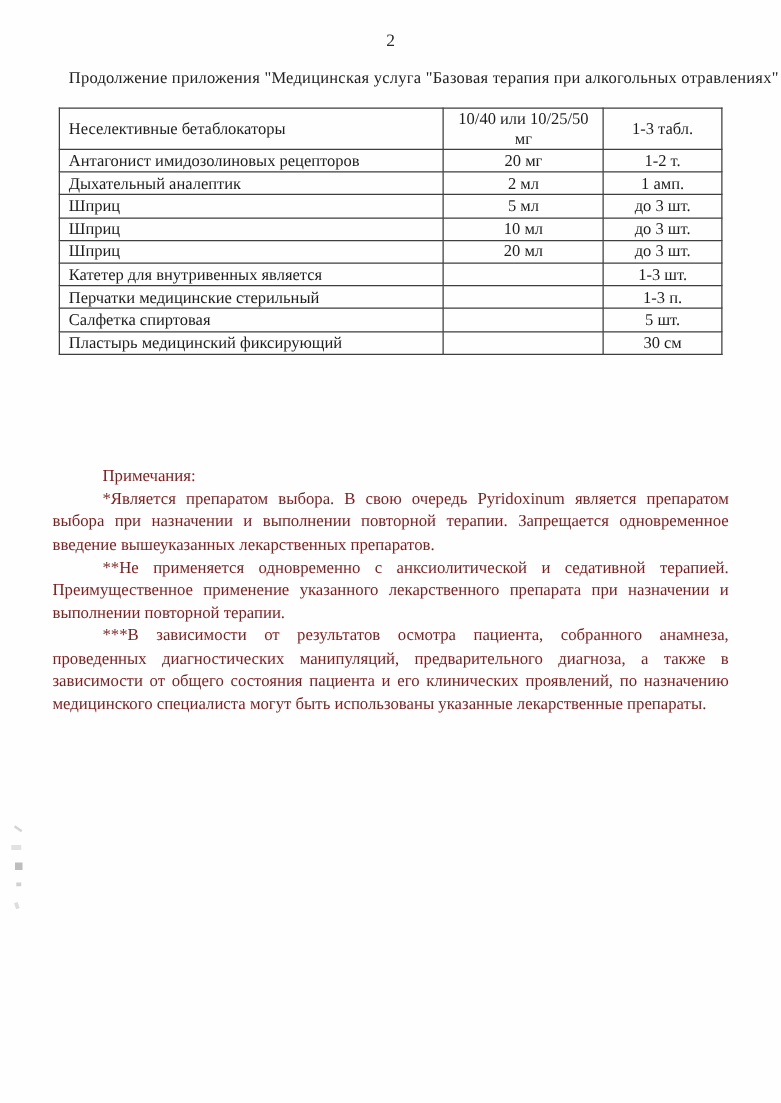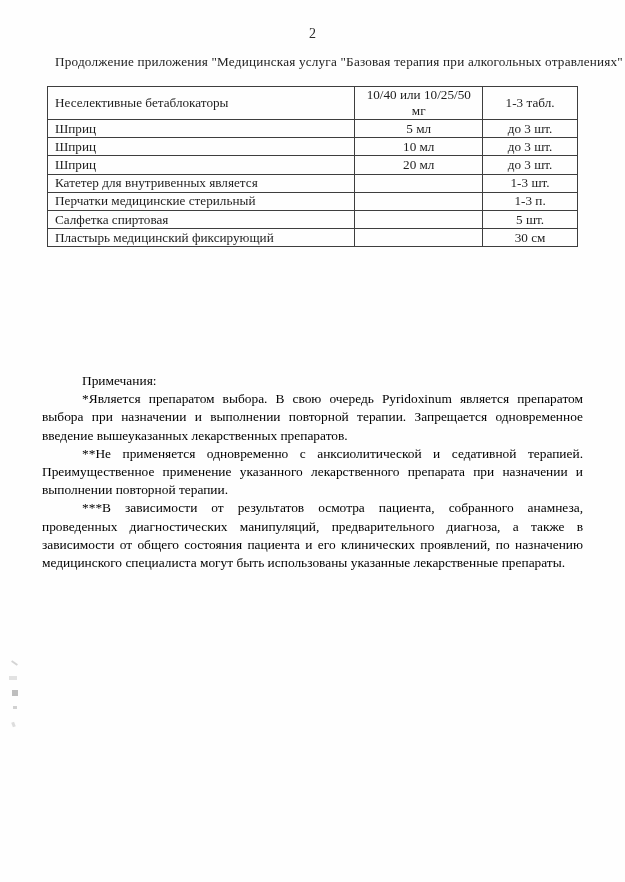--- a/index.html
+++ b/index.html
@@ -53,21 +53,21 @@
     text-align: center;
     font-size: 13.4px;
   }
   .notes {
     position: absolute;
     top: 372px;
     left: 42px;
     width: 541px;
     font-size: 13.4px;
     line-height: 18.2px;
-    color: #000000;
+    color: #7f1d1d;
   }
   .notes p {
     margin: 0;
     text-indent: 40px;
     text-align: justify;
   }
   .notes p.notes-title { text-align: left; }
   
   .scan-artifact { position: absolute; pointer-events: none; }
   .a1 { left: 11px; top: 662px; width: 7px; height: 2px; background:#c9c9c9; opacity:.8; transform: rotate(35deg); }
@@ -89,20 +89,30 @@
     <colgroup>
       <col style="width:308px">
       <col style="width:128px">
       <col style="width:95px">
     </colgroup>
     <tbody id="table-body">
         <tr>
           <td class="cell-left">Неселективные бетаблокаторы</td>
           <td class="cell-center">10/40 или 10/25/50 мг</td>
           <td class="cell-center">1-3 табл.</td>
+        </tr>
+        <tr>
+          <td class="cell-left">Антагонист имидозолиновых рецепторов</td>
+          <td class="cell-center">20 мг</td>
+          <td class="cell-center">1-2 т.</td>
+        </tr>
+        <tr>
+          <td class="cell-left">Дыхательный аналептик</td>
+          <td class="cell-center">2 мл</td>
+          <td class="cell-center">1 амп.</td>
         </tr>
         <tr>
           <td class="cell-left">Шприц</td>
           <td class="cell-center">5 мл</td>
           <td class="cell-center">до 3 шт.</td>
         </tr>
         <tr>
           <td class="cell-left">Шприц</td>
           <td class="cell-center">10 мл</td>
           <td class="cell-center">до 3 шт.</td>

